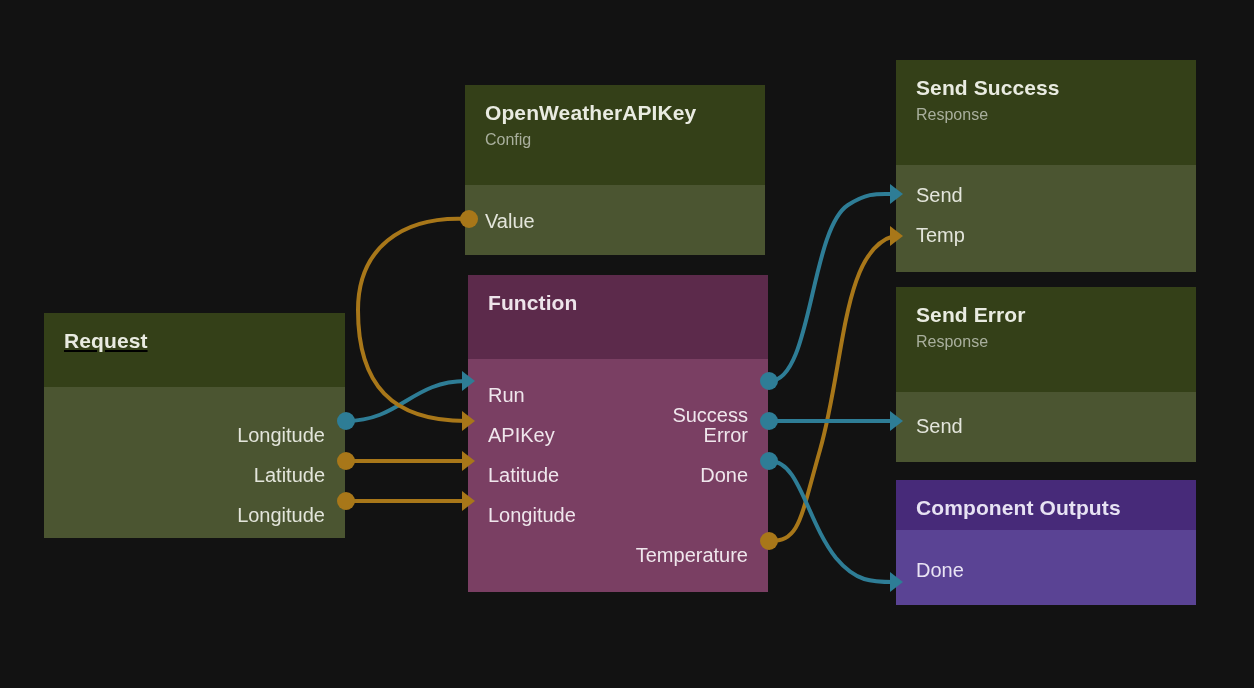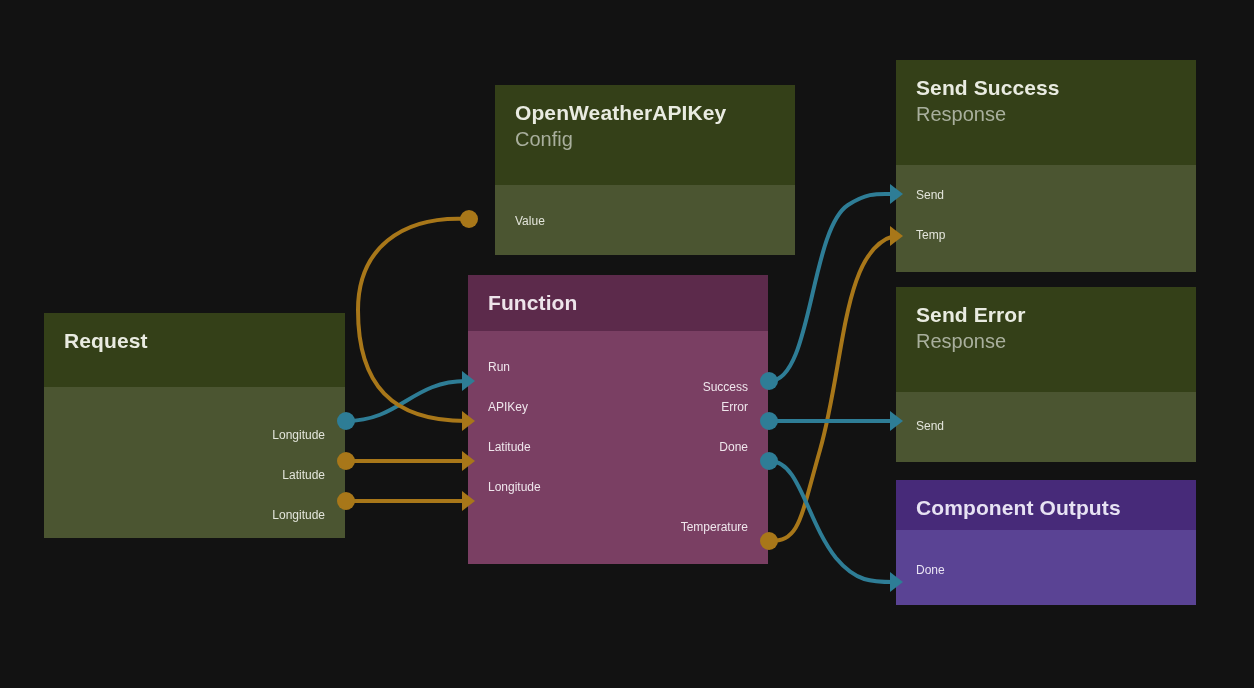--- a/index.html
+++ b/index.html
@@ -40,35 +40,35 @@
     padding: 14px 20px 16px 20px;
   }
   .node-title {
     font-size: 21px;
     font-weight: bold;
     line-height: 27px;
     letter-spacing: 0.1px;
     white-space: nowrap;
   }
   .node-subtitle {
-    font-size: 20px;
+    font-size: 16px;
     font-weight: normal;
     line-height: 27px;
     white-space: nowrap;
   }
   .node-body {
     position: relative;
     box-sizing: border-box;
     width: 100%;
   }
   .port-row {
     position: absolute;
     height: 24px;
     line-height: 24px;
-    font-size: 12px;
+    font-size: 20px;
     white-space: nowrap;
   }
   .port-row.in {
     left: 20px;
     text-align: left;
   }
   .port-row.out {
     right: 20px;
     text-align: right;
   }
@@ -126,49 +126,49 @@
 
     <path d="M 770,381 C 812,381 810,230 848,205 C 868,192 878,194 894,194" fill="none" stroke="#2E7D96" stroke-width="4" stroke-linecap="round"></path>
 
     <path d="M 770,541 C 800,541 800,520 820,450 C 845,362 842,250 894,236" fill="none" stroke="#A87719" stroke-width="4" stroke-linecap="round"></path>
 
     <path d="M 770,421 L 894,421" fill="none" stroke="#2E7D96" stroke-width="4" stroke-linecap="round"></path>
 
     <path d="M 770,461 C 800,461 806,520 836,558 C 856,582 872,582 894,582" fill="none" stroke="#2E7D96" stroke-width="4" stroke-linecap="round"></path>
   </svg>
 
-  <div class="node theme-green" style="left:44px; top:313px; width:301px;">
+  <div class="node theme-green" style="left:44px; top:313px; width:301px;text-decoration:underline;">
     <div class="node-header" style="height:74px;">
       <div class="node-title">Request</div>
     </div>
     <div class="node-body" style="height:151px;">
       <div class="port-row out" style="top:36px;">Longitude</div>
       <div class="port-row out" style="top:76px;">Latitude</div>
       <div class="port-row out" style="top:116px;">Longitude</div>
     </div>
   </div>
 
   <div class="port-dot" style="left:337px; top:412px; background:#2E7D96;"></div>
   <div class="port-dot" style="left:337px; top:452px; background:#A87719;"></div>
   <div class="port-dot" style="left:337px; top:492px; background:#A87719;"></div>
 
-  <div class="node theme-green" style="left:495px; top:85px; width:300px;border-radius:8px;">
+  <div class="node theme-green" style="left:465px; top:85px; width:300px;border-radius:8px;">
     <div class="node-header" style="height:100px;">
       <div class="node-title">OpenWeatherAPIKey</div>
       <div class="node-subtitle">Config</div>
     </div>
     <div class="node-body" style="height:70px;">
       <div class="port-row in" style="top:24px;">Value</div>
     </div>
   </div>
 
   <div class="port-dot" style="left:460px; top:210px; background:#A87719;"></div>
 
   <div class="node theme-magenta" style="left:468px; top:275px; width:300px;">
-    <div class="node-header" style="height:56px;">
+    <div class="node-header" style="height:84px;">
       <div class="node-title">Function</div>
     </div>
     <div class="node-body" style="height:233px;">
 
       <div class="port-row in" style="top:24px;">Run</div>
       <div class="port-row in" style="top:64px;">APIKey</div>
       <div class="port-row in" style="top:104px;">Latitude</div>
       <div class="port-row in" style="top:144px;">Longitude</div>
 
       <div class="port-row out" style="top:24px;margin-top:20px;">Success</div>

